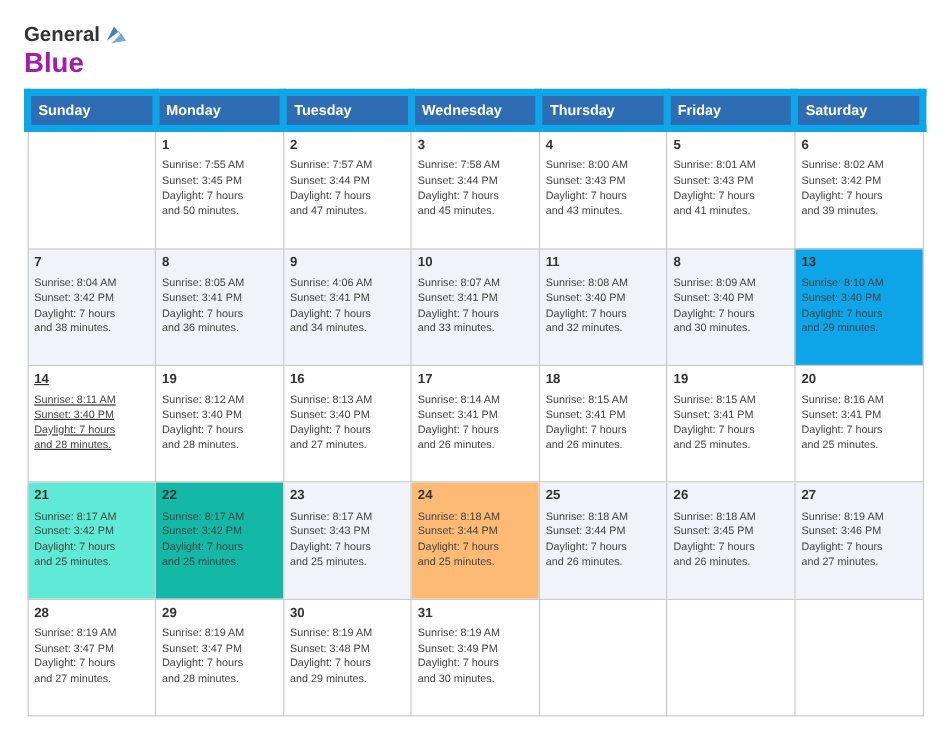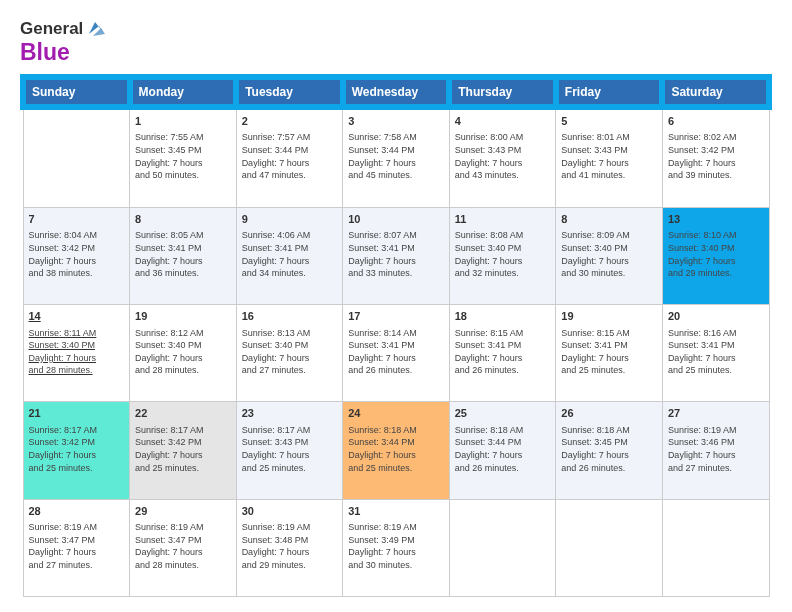--- a/index.html
+++ b/index.html
@@ -206,21 +206,21 @@
           <td style="background: rgb(255, 255, 255); border-radius: 11px;">
             <span class="day-number">20</span>
             <div class="cell-content"><span>Sunrise: 8:16 AM</span><br><span>Sunset: 3:41 PM</span><br><span>Daylight: 7 hours</span><br><span>and 25 minutes.</span></div>
           </td>
         </tr>
         <tr>
           <td style="background: #5eead4;">
             <span class="day-number">21</span>
             <div class="cell-content"><span>Sunrise: 8:17 AM</span><br><span>Sunset: 3:42 PM</span><br><span>Daylight: 7 hours</span><br><span>and 25 minutes.</span></div>
           </td>
-          <td style="background: #e5e5e5;">
+          <td style="background: #14b8a6;">
             <span class="day-number">22</span>
             <div class="cell-content"><span>Sunrise: 8:17 AM</span><br><span>Sunset: 3:42 PM</span><br><span>Daylight: 7 hours</span><br><span>and 25 minutes.</span></div>
           </td>
           <td style="background: rgb(240, 244, 250);">
             <span class="day-number">23</span>
             <div class="cell-content"><span>Sunrise: 8:17 AM</span><br><span>Sunset: 3:43 PM</span><br><span>Daylight: 7 hours</span><br><span>and 25 minutes.</span></div>
           </td>
           <td style="background: #fdba74;">
             <span class="day-number">24</span>
             <div class="cell-content"><span>Sunrise: 8:18 AM</span><br><span>Sunset: 3:44 PM</span><br><span>Daylight: 7 hours</span><br><span>and 25 minutes.</span></div>

